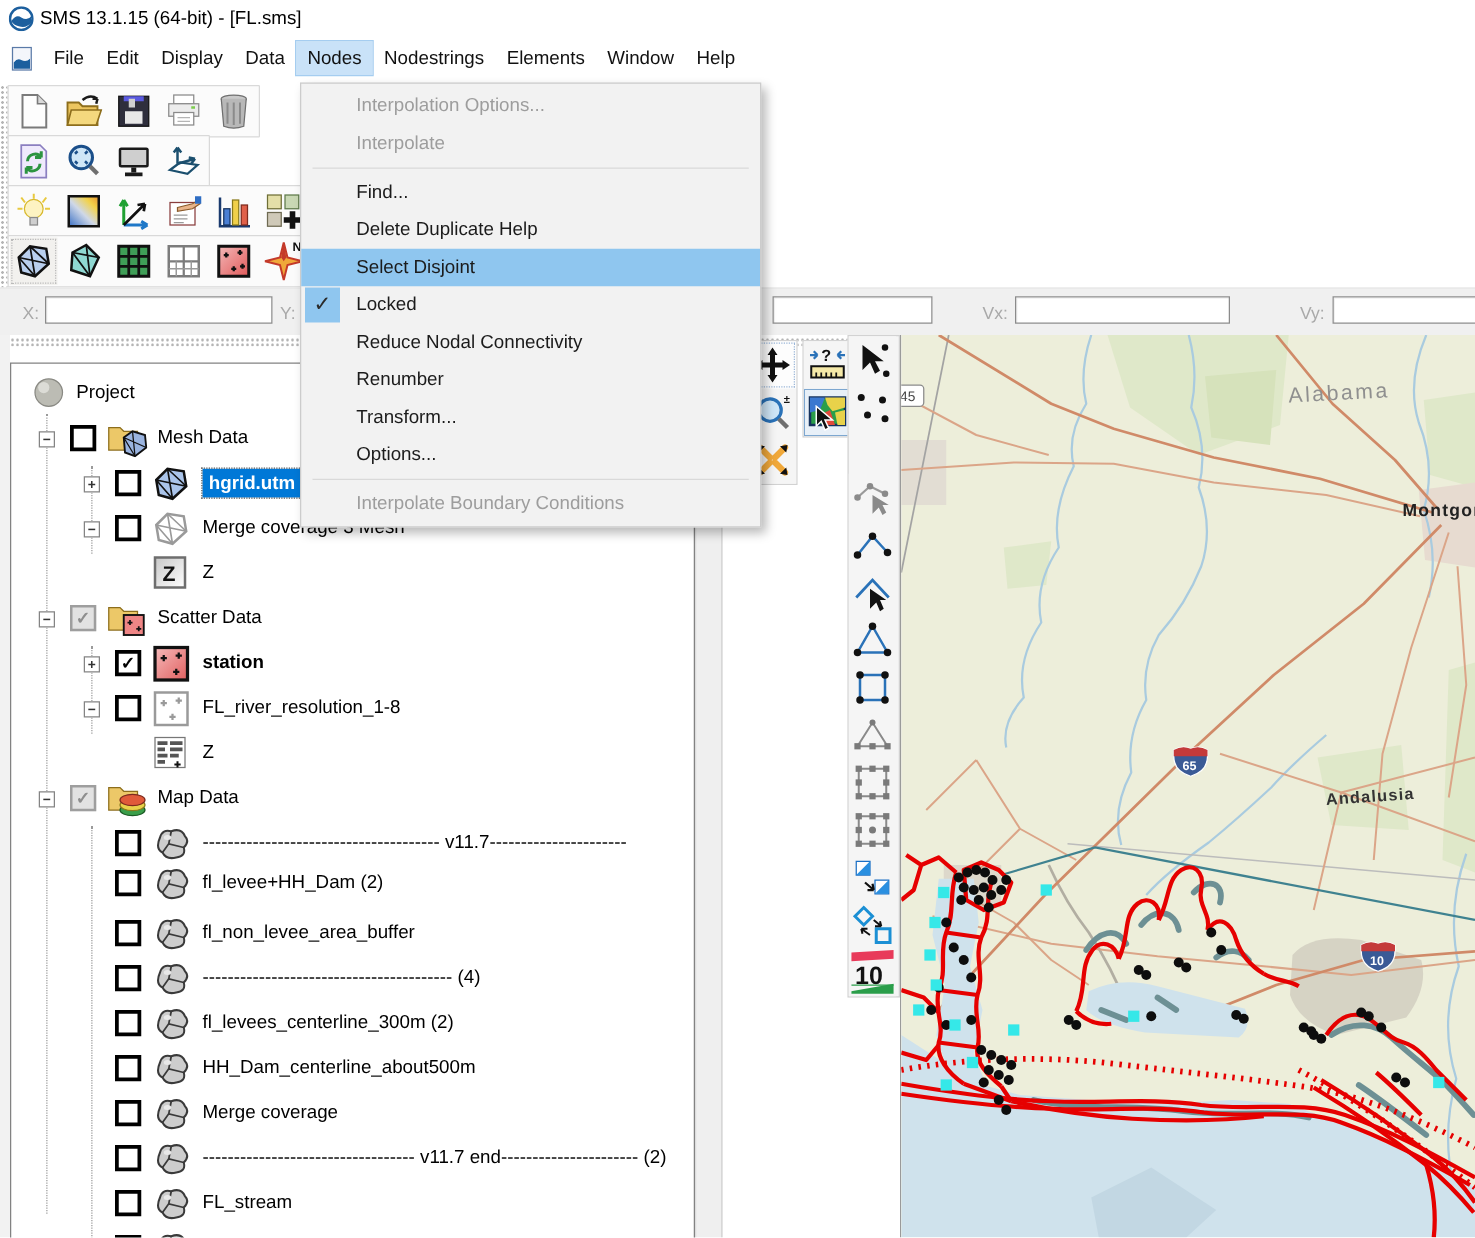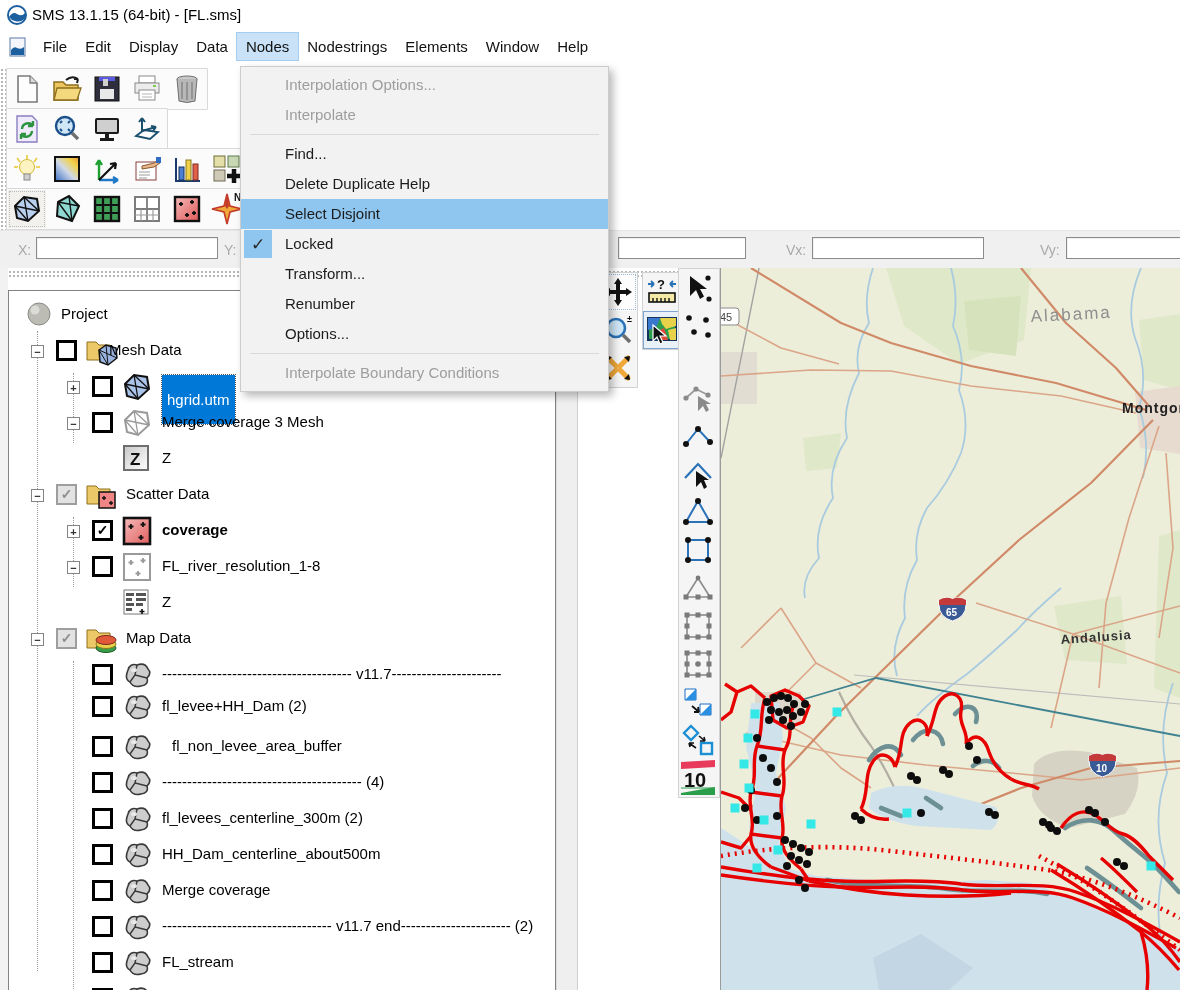--- a/index.html
+++ b/index.html
@@ -25,21 +25,21 @@
   .cinput{position:absolute;top:6px;height:22px;background:#fff;border:1px solid #8b8b8b;
           box-shadow:inset 1px 1px 0 rgba(0,0,0,.06);font-size:13px;padding:0 4px;box-sizing:border-box}
   
   #mainzone{left:0;top:268px;width:1180px;height:722px;background:#fff}
   #left-strip{left:0;top:0;width:8px;height:722px;background:#f2f2f2}
   #top-grip{left:8px;top:2px;width:710px;height:7px}
   #tree-panel{left:8px;top:22px;width:546px;height:700px;background:#fff;border:1px solid #828282;overflow:hidden}
   #splitter{left:556px;top:0;width:20px;height:722px;background:#efefef;border-left:1px solid #dcdcdc;border-right:1px solid #cfcfcf}
   .trow{position:absolute;left:0;width:546px;height:36px}
   .tlabel{position:absolute;top:8px;font-size:15px;color:#000;white-space:nowrap}
-  .tlabel.sel{background:#0078d7;color:#fff;font-weight:normal;padding:16px 5px;top:6px;outline:1px dotted #555}
+  .tlabel.sel{background:#0078d7;color:#fff;font-weight:bold;padding:3px 5px;top:6px;outline:1px dotted #555}
   .texp{position:absolute;top:12px;width:13px;height:13px;border:1px solid #848484;background:#fff;
         font:700 11px/12px "Liberation Sans",sans-serif;text-align:center;color:#333;box-sizing:border-box}
   .tcb{position:absolute;top:7px;width:21px;height:21px;background:#fff;border:3px solid #000;
        box-sizing:border-box;font:700 14px/15px "Liberation Sans",sans-serif;text-align:center;color:transparent}
   .tcb.checked{color:#000}
   .tcb.gray-checked{border:2px solid #9e9e9e;background:#e2e2e2;color:#8e8e8e;line-height:17px}
   .ticon{position:absolute;top:3px;width:30px;height:30px}
   .guide{position:absolute;border-left:1px dotted #9a9a9a;width:0}
   
   .fpanel{position:absolute;background:#f5f5f5;border:1px solid #d2d2d2}
@@ -293,21 +293,21 @@
         <span class="tlabel" style="left: 52px;">Project</span>
       </div>
       <div class="trow" style="top: 42px;">
         <div class="texp" style="left: 22px;">−</div>
         <div class="tcb unchecked" style="left: 47px;"></div>
         <span class="ticon" style="left: 77px;"><svg width="32" height="30" viewBox="0 0 32 30">
             <path d="M1,6 L10,6 L13,9 L24,9 L24,24 L1,24 Z" fill="#ecc868" stroke="#8d6e1c"></path>
             <polygon points="13,14 20,9 30,12 31,22 22,29 14,26" fill="#9ab4e0" stroke="#111" stroke-width="1.5"></polygon>
             <path d="M13,14 L22,29 M20,9 L22,29 M13,14 L31,22" stroke="#111" stroke-width="1"></path>
           </svg></span>
-        <span class="tlabel" style="left: 100px;">Mesh Data</span>
+        <span class="tlabel" style="left: 117px;">Mesh Data</span>
       </div>
       <div class="trow" style="top: 78px;">
         <div class="texp" style="left: 58px;">+</div>
         <div class="tcb unchecked" style="left: 83px;"></div>
         <span class="ticon" style="left: 113px;"><svg width="30" height="30" viewBox="0 0 30 30">
             <polygon points="3,12 12,3 25,5 27,17 16,27 5,24" fill="#aac4ea" stroke="#111" stroke-width="2"></polygon>
             <path d="M3,12 L16,27 M12,3 L16,27 M12,3 L27,17 M3,12 L27,17" stroke="#111" stroke-width="1.3" fill="none"></path>
           </svg></span>
         <span class="tlabel sel" style="left: 153px;">hgrid.utm</span>
       </div>
@@ -349,21 +349,21 @@
         <span class="ticon" style="left: 113px;"><svg width="30" height="30" viewBox="0 0 30 30">
             <defs>
               <linearGradient id="sr" x1="0" y1="0" x2="1" y2="1">
                 <stop offset="0" stop-color="#f6baba"></stop>
                 <stop offset="1" stop-color="#e06060"></stop>
               </linearGradient>
             </defs>
             <rect x="2" y="2" width="26" height="26" fill="url(#sr)" stroke="#111" stroke-width="2.6"></rect>
             <path d="M9,8 L9,13 M6.5,10.5 L11.5,10.5 M21,6 L21,11 M18.5,8.5 L23.5,8.5 M19,19 L19,24 M16.5,21.5 L21.5,21.5" stroke="#111" stroke-width="1.8"></path>
           </svg></span>
-        <span class="tlabel" style="left: 153px; font-weight: 700;">coverage</span>
+        <span class="tlabel" style="left: 153px; font-weight: 700;">station</span>
       </div>
       <div class="trow" style="top: 258px;">
         <div class="texp" style="left: 58px;">−</div>
         <div class="tcb unchecked" style="left: 83px;"></div>
         <span class="ticon" style="left: 113px;"><svg width="30" height="30" viewBox="0 0 30 30">
             <rect x="2" y="2" width="26" height="26" fill="#fff" stroke="#9a9a9a" stroke-width="2"></rect>
             <path d="M9,8 L9,13 M6.5,10.5 L11.5,10.5 M21,6 L21,11 M18.5,8.5 L23.5,8.5 M16,19 L16,24 M13.5,21.5 L18.5,21.5" stroke="#9a9a9a" stroke-width="1.8"></path>
           </svg></span>
         <span class="tlabel" style="left: 153px;">FL_river_resolution_1-8</span>
       </div>
@@ -412,21 +412,21 @@
           </svg></span>
         <span class="tlabel" style="left: 153px;">fl_levee+HH_Dam (2)</span>
       </div>
       <div class="trow" style="top: 438px;">
         <div class="tcb unchecked" style="left: 83px;"></div>
         <span class="ticon" style="left: 113px;"><svg width="30" height="30" viewBox="0 0 30 30">
             <path d="M6,10 Q8,3 15,5 Q23,2 26,9 Q30,13 25,18 Q27,25 19,26 Q11,28 8,22 Q2,19 6,10 Z" fill="#cdcdcd" stroke="#3a3a3a" stroke-width="1.6"></path>
             <path d="M15,5 L13,15 L25,18 M13,15 L8,22" stroke="#3a3a3a" stroke-width="1.4" fill="none"></path>
             <ellipse cx="12" cy="10" rx="3" ry="2" fill="#e8e8e8"></ellipse>
           </svg></span>
-        <span class="tlabel" style="left: 153px; margin-left: 10px;">fl_non_levee_area_buffer</span>
+        <span class="tlabel" style="left: 153px;">fl_non_levee_area_buffer</span>
       </div>
       <div class="trow" style="top: 474px;">
         <div class="tcb unchecked" style="left: 83px;"></div>
         <span class="ticon" style="left: 113px;"><svg width="30" height="30" viewBox="0 0 30 30">
             <path d="M6,10 Q8,3 15,5 Q23,2 26,9 Q30,13 25,18 Q27,25 19,26 Q11,28 8,22 Q2,19 6,10 Z" fill="#cdcdcd" stroke="#3a3a3a" stroke-width="1.6"></path>
             <path d="M15,5 L13,15 L25,18 M13,15 L8,22" stroke="#3a3a3a" stroke-width="1.4" fill="none"></path>
             <ellipse cx="12" cy="10" rx="3" ry="2" fill="#e8e8e8"></ellipse>
           </svg></span>
         <span class="tlabel" style="left: 153px;">---------------------------------------- (4)</span>
       </div>
@@ -846,18 +846,19 @@
 </div>
 
 <div class="abs" id="nodes-menu">
     <div class="menu-item disabled"><span>Interpolation Options...</span></div>
     <div class="menu-item disabled"><span>Interpolate</span></div>
     <div class="menu-sep"></div>
     <div class="menu-item"><span>Find...</span></div>
     <div class="menu-item"><span>Delete Duplicate Help</span></div>
     <div class="menu-item highlighted"><span>Select Disjoint</span></div>
     <div class="menu-item"><span class="menu-check">✓</span><span>Locked</span></div>
+    <div class="menu-item"><span>Reduce Nodal Connectivity</span></div>
+    <div class="menu-item"><span>Renumber</span></div>
     <div class="menu-item"><span>Transform...</span></div>
-    <div class="menu-item"><span>Renumber</span></div>
     <div class="menu-item"><span>Options...</span></div>
     <div class="menu-sep"></div>
     <div class="menu-item disabled"><span>Interpolate Boundary Conditions</span></div>
   </div>
 
 </body></html>

